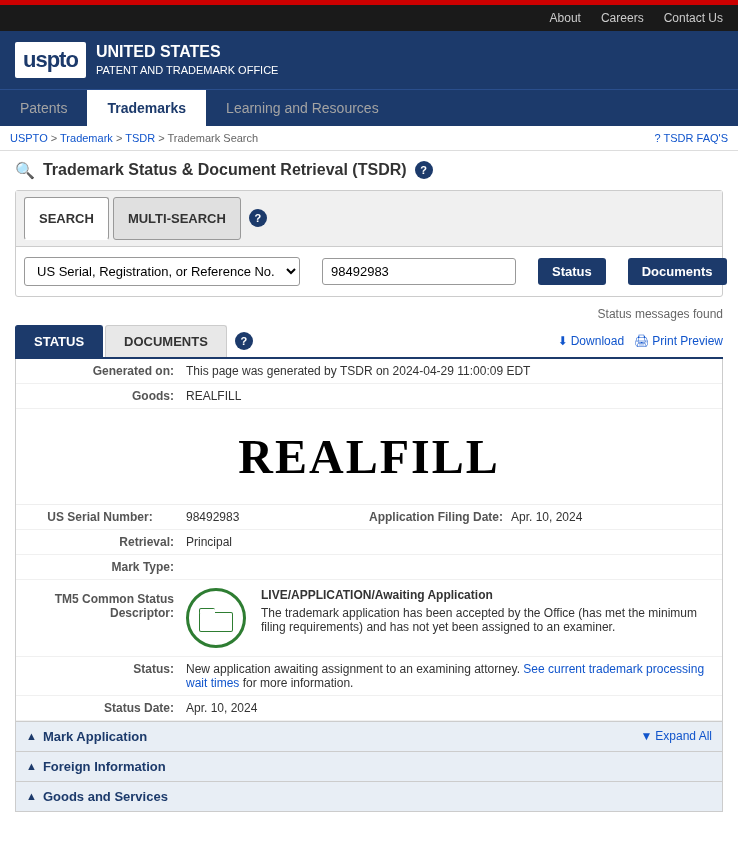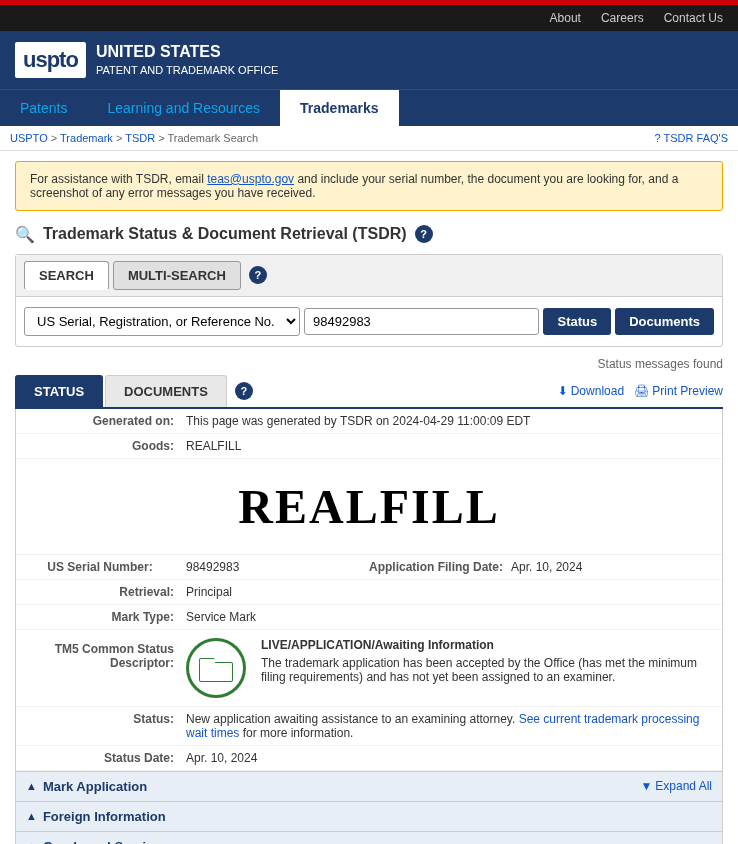--- a/index.html
+++ b/index.html
@@ -11,21 +11,21 @@
 
     
     .header { background: #1c3a6b; padding: 10px 15px; display: flex; align-items: center; }
     .logo-area { display: flex; align-items: center; gap: 10px; }
     .logo-box { background: #fff; padding: 5px 8px; font-size: 22px; font-weight: bold; color: #1c3a6b; letter-spacing: -1px; border-radius: 2px; }
     .agency-name { color: #fff; font-size: 11px; line-height: 1.4; }
     .agency-name strong { font-size: 16px; }
 
     
     .nav { background: #1c3a6b; display: flex; border-top: 1px solid #2a4e8c; }
-    .nav-item { padding: 10px 20px; color: #0ea5e9; text-decoration: none; font-size: 14px; cursor: pointer; }
+    .nav-item { padding: 10px 20px; color: #a3a3a3; text-decoration: none; font-size: 14px; cursor: pointer; }
     .nav-item.active { background: #fff; color: #1c3a6b; font-weight: bold; }
 
     
     .breadcrumb-bar { background: #fff; padding: 6px 10px; display: flex; align-items: center; justify-content: space-between; border-bottom: 1px solid #ddd; }
     .breadcrumb { font-size: 11px; color: #666; }
     .breadcrumb a { color: #1155cc; text-decoration: none; }
     .breadcrumb span { color: #666; }
     .faq-link { font-size: 11px; color: #1155cc; text-decoration: none; display: flex; align-items: center; gap: 3px; }
 
     
@@ -36,26 +36,26 @@
     .alert-box a { color: #1155cc; }
 
     
     .section-title { display: flex; align-items: center; gap: 8px; margin-bottom: 10px; }
     .section-title h2 { font-size: 16px; font-weight: bold; color: #333; }
     .help-icon { display: inline-flex; align-items: center; justify-content: center; width: 18px; height: 18px; background: #1c3a6b; color: #fff; border-radius: 50%; font-size: 11px; font-weight: bold; cursor: pointer; }
 
     
     .search-tabs { border: 1px solid #ccc; border-radius: 3px; background: #fff; margin-bottom: 10px; }
     .tab-bar { display: flex; align-items: center; background: #f0f0f0; border-bottom: 1px solid #ccc; padding: 6px 8px; gap: 4px; }
-    .tab-btn { padding: 6px 14px; font-size: 13px; font-weight: bold; border: 1px solid #999; border-radius: 3px; cursor: pointer; background: #e0e0e0; color: #333; }
+    .tab-btn { padding: 13px 14px; font-size: 13px; font-weight: bold; border: 1px solid #999; border-radius: 3px; cursor: pointer; background: #e0e0e0; color: #333; }
     .tab-btn.active { background: #fff; border-bottom-color: #fff; }
     .tab-help { display: inline-flex; align-items: center; justify-content: center; width: 18px; height: 18px; background: #1c3a6b; color: #fff; border-radius: 50%; font-size: 11px; font-weight: bold; cursor: pointer; margin-left: 4px; }
 
     
-    .search-row { display: flex; align-items: center; padding: 10px 8px; gap: 4px; }
+    .search-row { display: flex; align-items: center; padding: 10px 8px; gap: 22px; }
     .search-select { border: 1px solid #999; padding: 5px 8px; font-size: 13px; border-radius: 3px; background: #fff; cursor: pointer; }
     .search-input { border: 1px solid #999; padding: 5px 8px; font-size: 13px; border-radius: 3px; flex: 1; }
     .btn-status { background: #1c3a6b; color: #fff; border: none; padding: 6px 14px; font-size: 13px; border-radius: 3px; cursor: pointer; font-weight: bold; }
     .btn-documents { background: #1c3a6b; color: #fff; border: none; padding: 6px 14px; font-size: 13px; border-radius: 3px; cursor: pointer; font-weight: bold; }
 
     
     .results-bar { text-align: right; font-size: 12px; color: #666; margin-bottom: 4px; }
 
     
     .result-tabs { display: flex; align-items: center; border-bottom: 2px solid #1c3a6b; margin-bottom: 0; }
@@ -114,45 +114,42 @@
     <div class="logo-box">uspto</div>
     <div class="agency-name">
       <strong>UNITED STATES</strong><br>
       <span>PATENT AND TRADEMARK OFFICE</span>
     </div>
   </div>
 </div>
 
 <div class="nav">
   <a class="nav-item">Patents</a>
+  <a class="nav-item active">Trademarks</a>
   <a class="nav-item">Learning and Resources</a>
-  <a class="nav-item active">Trademarks</a>
 </div>
 
 <div class="breadcrumb-bar">
   <div class="breadcrumb">
     <a href="#">USPTO</a>
     <span> &gt; </span>
     <a href="#">Trademark</a>
     <span> &gt; </span>
     <a href="#">TSDR</a>
     <span> &gt; </span>
     <span>Trademark Search</span>
   </div>
   <a href="#" class="faq-link">
     <span>?</span>
     <span>TSDR FAQ'S</span>
   </a>
 </div>
 
 <div class="main">
 
-  <div class="alert-box">
-    <span>For assistance with TSDR, email </span><a href="mailto:teas@uspto.gov">teas@uspto.gov</a><span> and include your serial number, the document you are looking for, and a screenshot of any error messages you have received.</span>
-  </div>
 
   <div class="section-title">
     <span style="font-size:16px;">🔍</span>
     <h2>Trademark Status &amp; Document Retrieval (TSDR)</h2>
     <span class="help-icon">?</span>
   </div>
 
   <div class="search-tabs">
     <div class="tab-bar">
       <button class="tab-btn active">SEARCH</button>
@@ -216,47 +213,46 @@
       </div>
     </div>
 
     <div class="info-row">
       <div class="info-label">Retrieval:</div>
       <div class="info-value">Principal</div>
     </div>
 
     <div class="info-row">
       <div class="info-label">Mark Type:</div>
-      <div class="info-value">Service Mark</div>
     </div>
 
     <div class="tm5-row">
       <div class="tm5-label">TM5 Common Status<br>Descriptor:</div>
       <div class="tm5-content">
         <div class="tm5-icon">
 
           <svg width="34" height="28" viewBox="0 0 34 28">
             <rect x="0" y="8" width="34" height="20" rx="2" fill="#2e7d32"></rect>
             <rect x="0" y="4" width="16" height="6" rx="2" fill="#2e7d32"></rect>
 
             <rect x="1" y="9" width="32" height="18" rx="1" fill="#fff"></rect>
             <rect x="1" y="5" width="15" height="5" rx="1" fill="#fff"></rect>
           </svg>
         </div>
         <div class="tm5-text">
-          <div class="tm5-title">LIVE/APPLICATION/Awaiting Information</div>
+          <div class="tm5-title">LIVE/APPLICATION/Awaiting Application</div>
           <div>The trademark application has been accepted by the Office (has met the minimum filing requirements) and has not yet been assigned to an examiner.</div>
         </div>
       </div>
     </div>
 
     <div class="info-row">
       <div class="info-label">Status:</div>
       <div class="info-value">
-        <span>New application awaiting assistance to an examining attorney. </span><a href="#" class="status-link">See current trademark processing wait times</a><span> for more information.</span>
+        <span>New application awaiting assignment to an examining attorney. </span><a href="#" class="status-link">See current trademark processing wait times</a><span> for more information.</span>
       </div>
     </div>
 
     <div class="info-row">
       <div class="info-label">Status Date:</div>
       <div class="info-value">Apr. 10, 2024</div>
     </div>
 
     <div class="section-header">
       <span class="arrow">▲</span>

